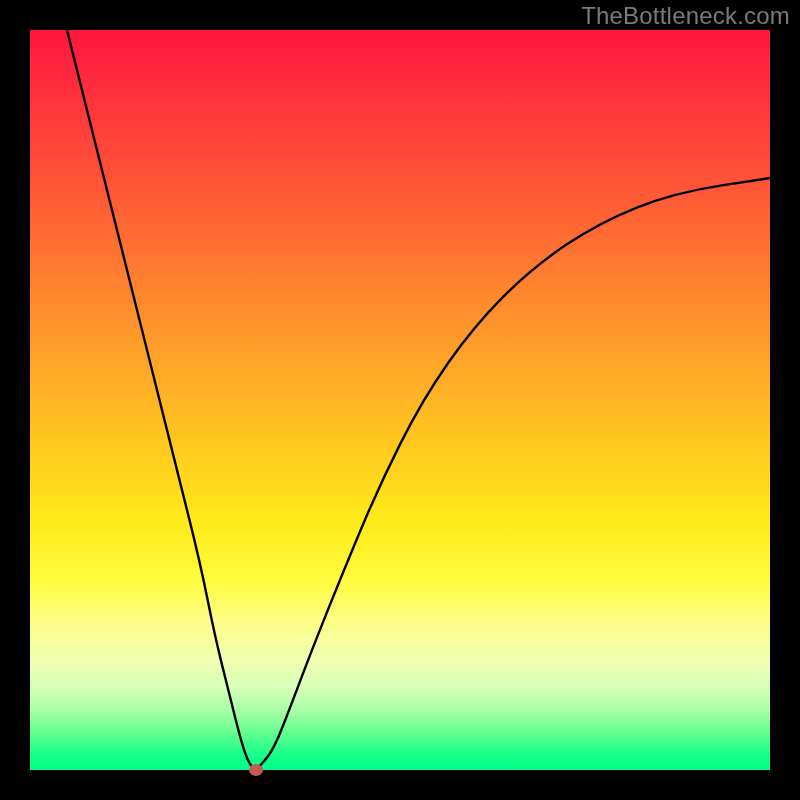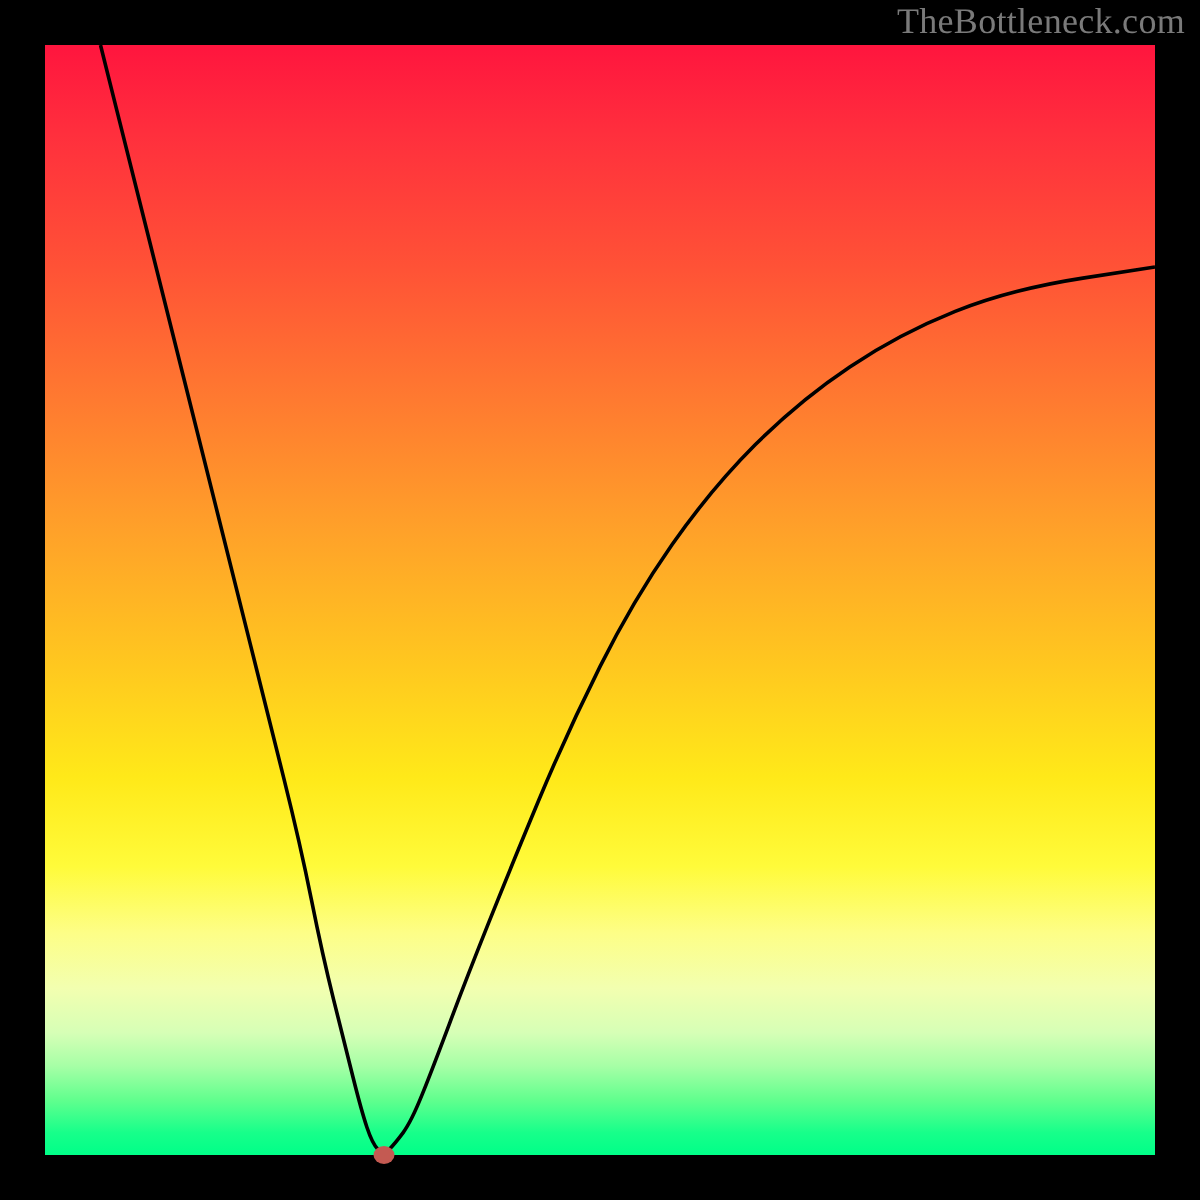--- a/index.html
+++ b/index.html
@@ -19,21 +19,20 @@
   }
   .watermark {
     position: absolute;
     top: 2px;
     right: 10px;
     color: #7a7a7a;
     font-size: 24px;
     font-weight: 500;
     letter-spacing: 0.2px;
     z-index: 4;
-    font-family: Liberation Serif, serif;
   }
   .plot-area {
     position: absolute;
     left: 30px;
     top: 30px;
     width: 740px;
     height: 740px;
     
     background: linear-gradient(to bottom,
       #ff153e 0%,

